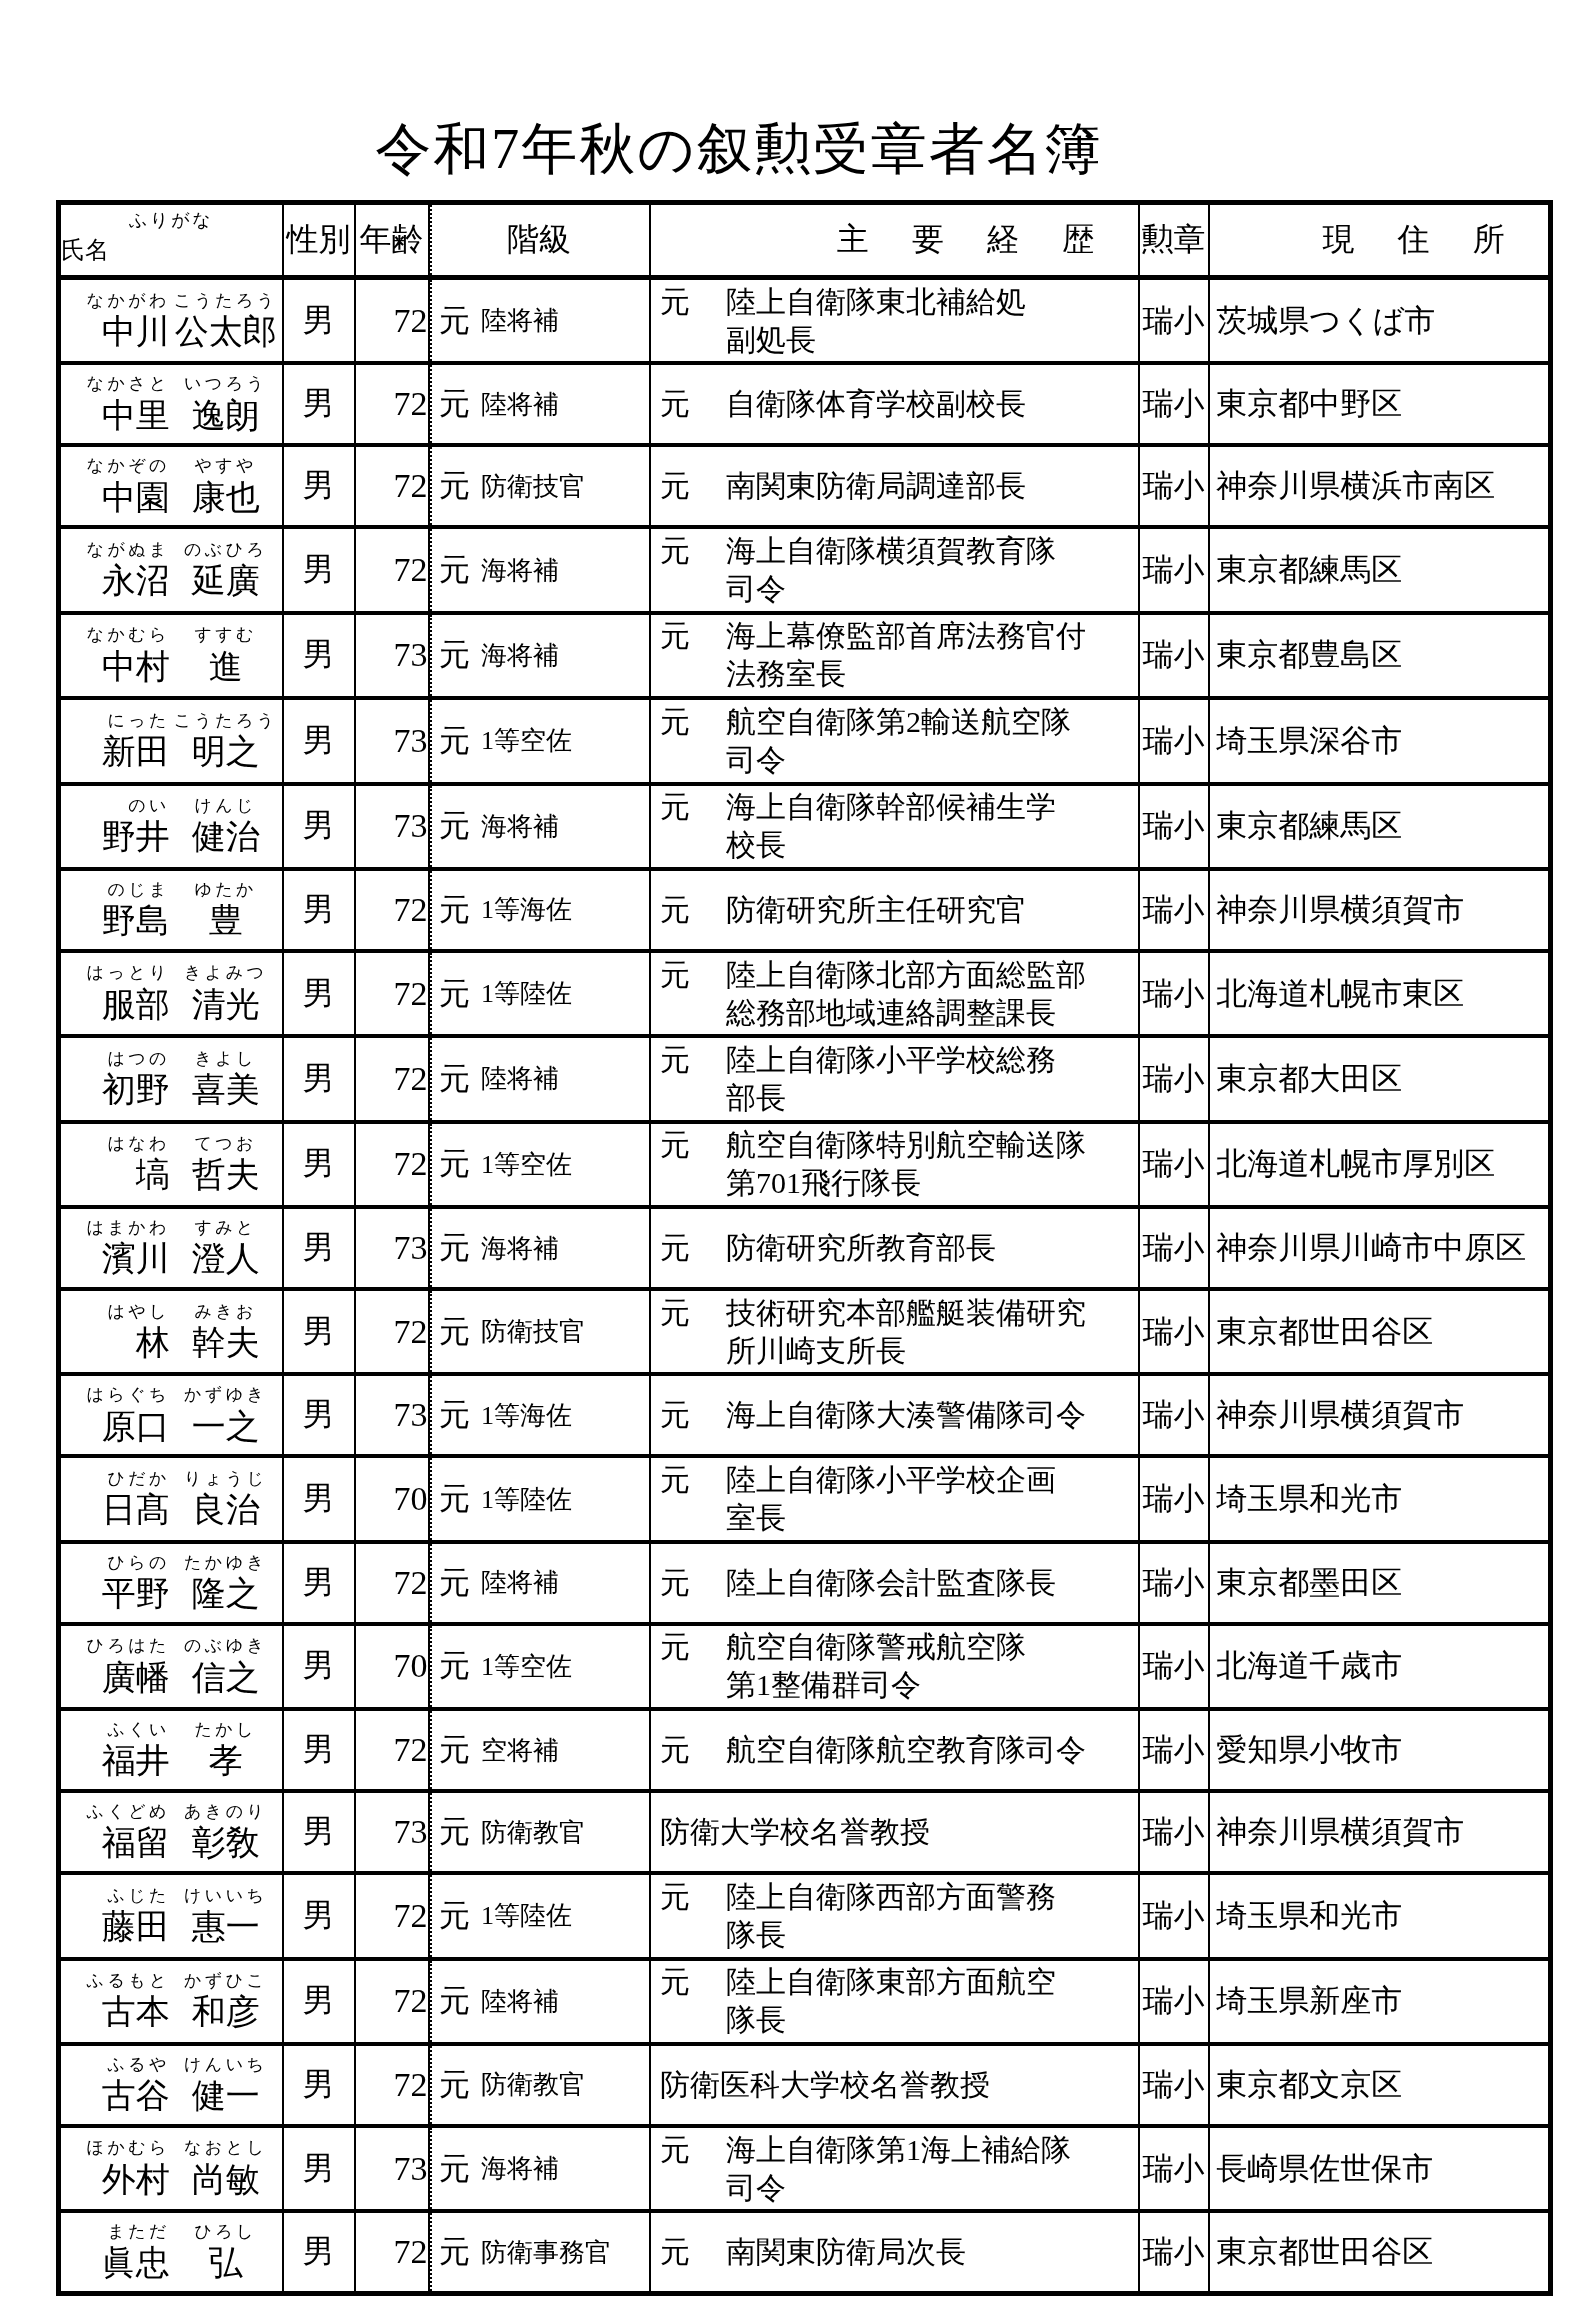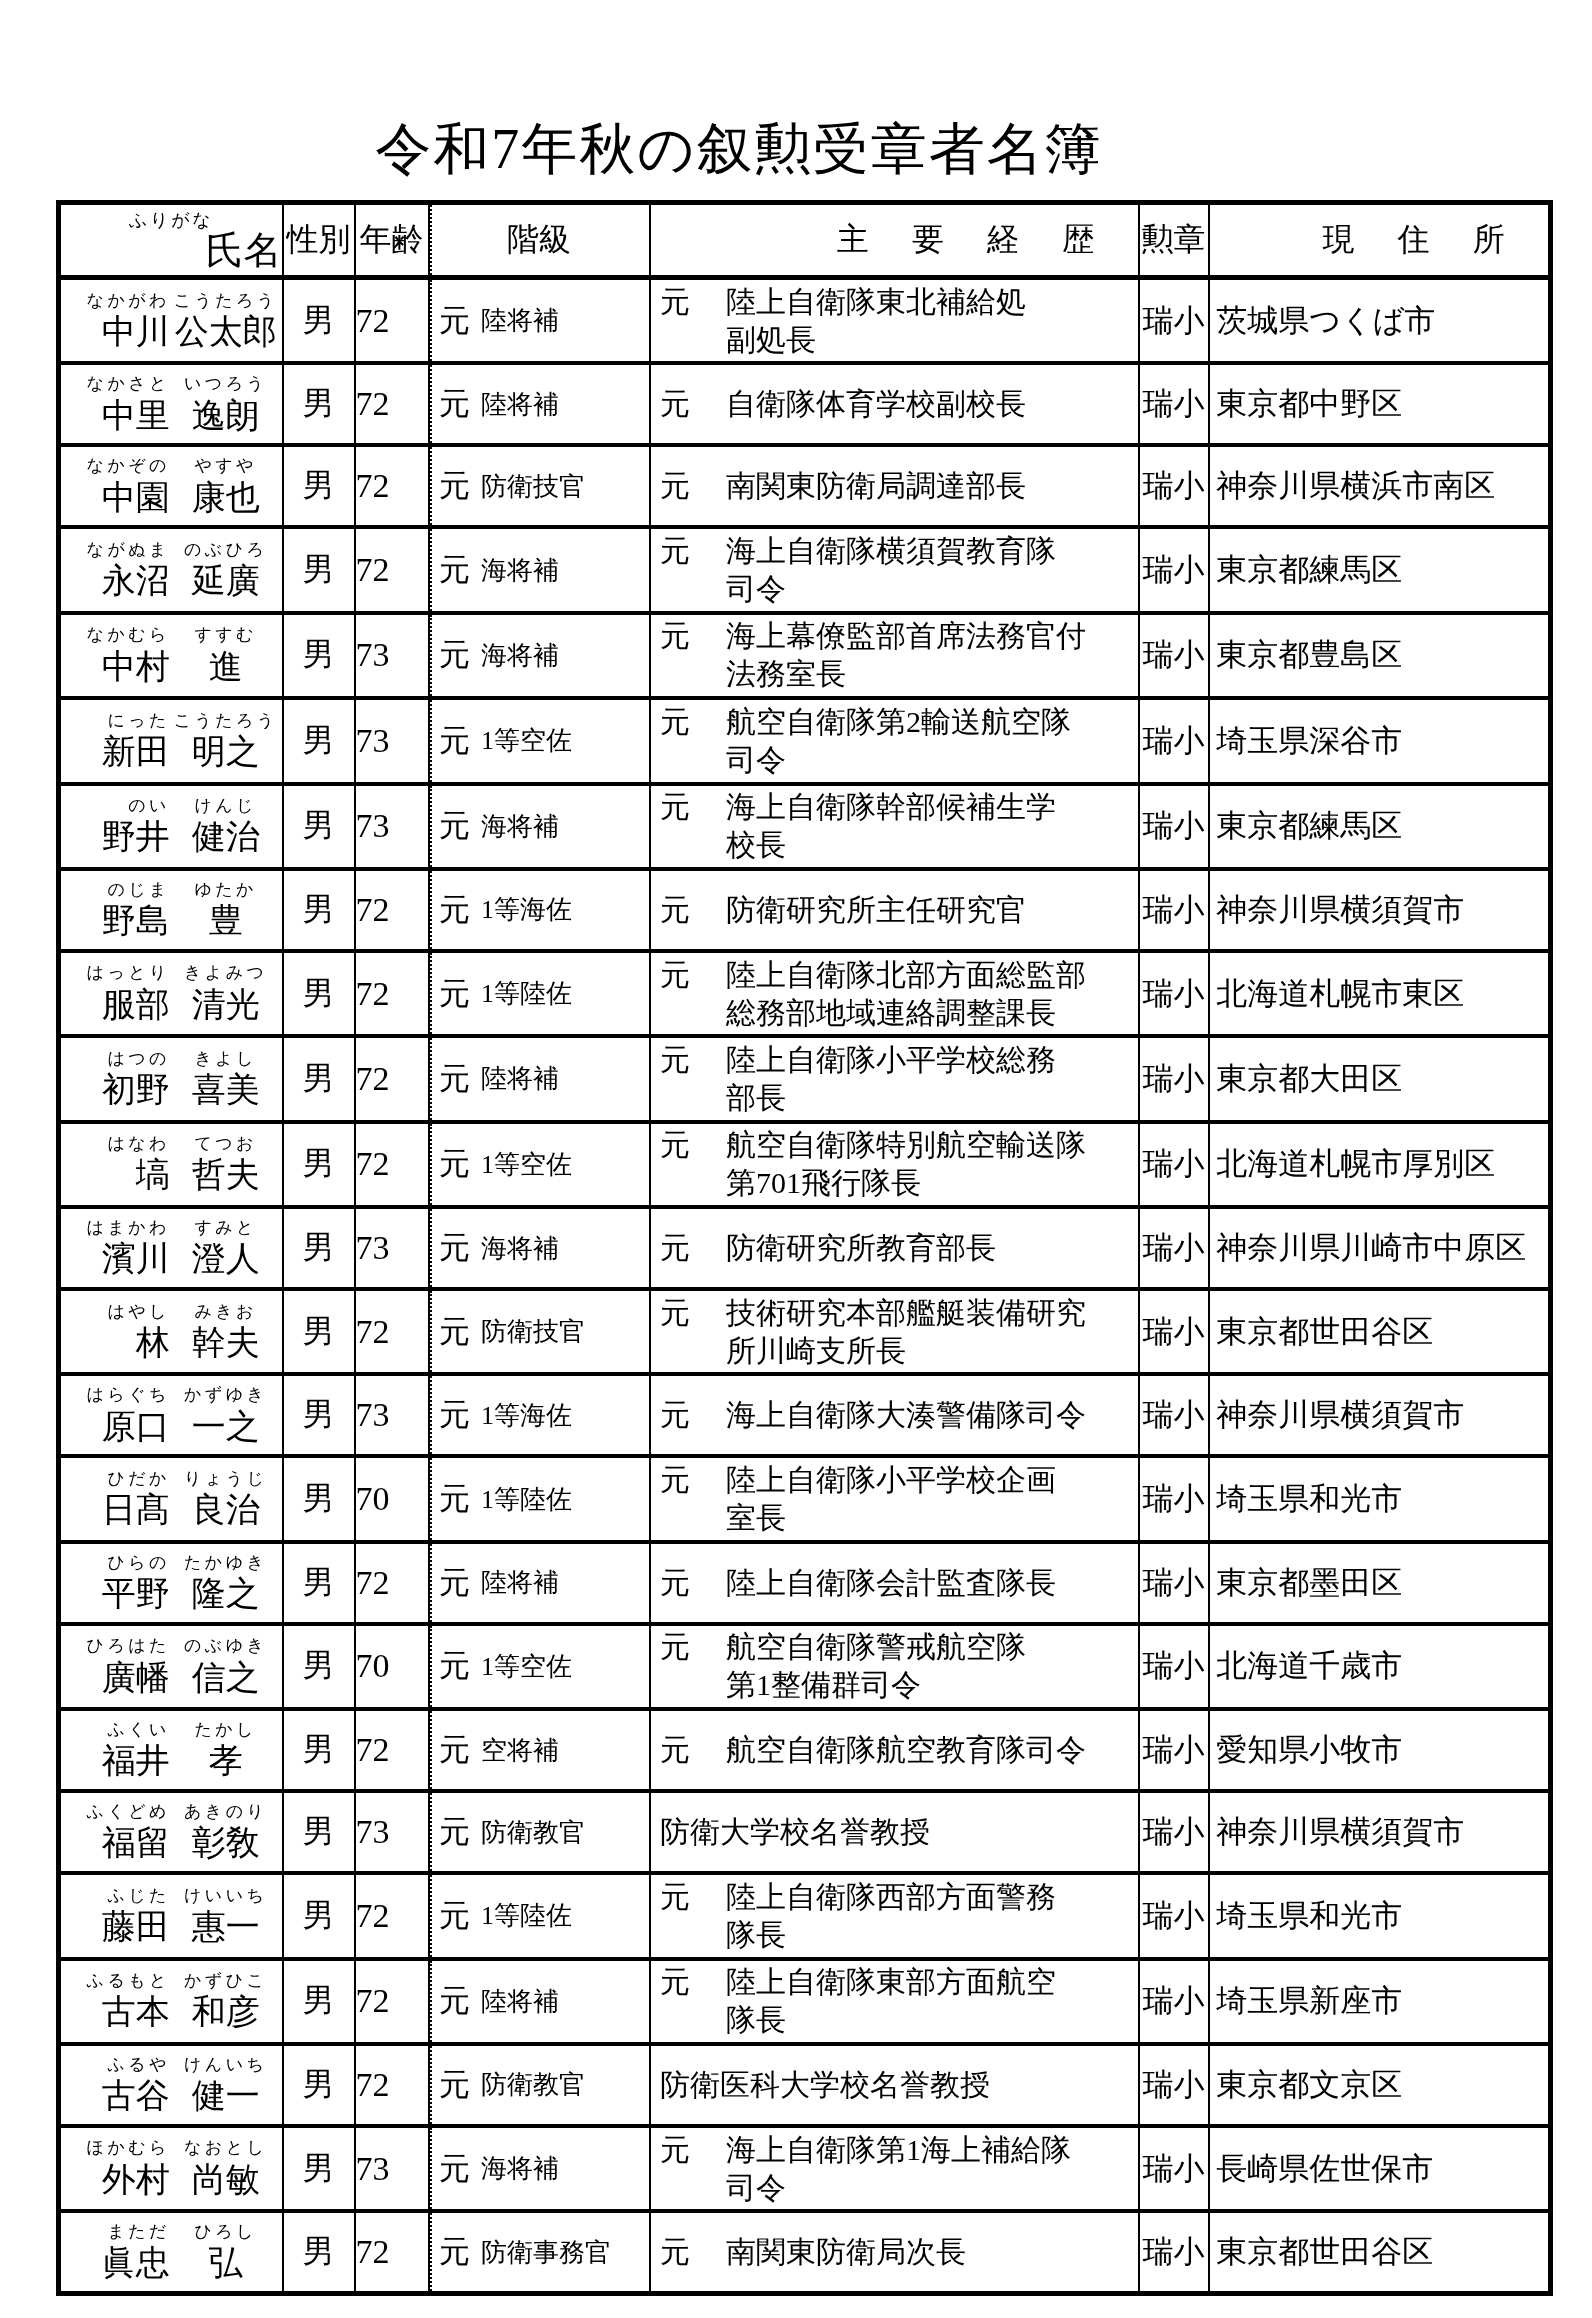--- a/index.html
+++ b/index.html
@@ -35,33 +35,33 @@
 
   
   .dash-left { position:relative; }
   .dash-left::before {
     content:""; position:absolute; left:0.7px; top:0; bottom:0;
     border-left:2px dotted #000;
   }
 
   
   .h-furi  { font-size:18px; letter-spacing:2.7px; text-align:center; line-height:21.5px; }
-  .h-label { font-size:38px; text-align:right; line-height:39px; }
+  .h-label { font-size:24px; text-align:left; line-height:39px; }
   .h-plain { font-size:32px; text-align:center; }
   .h-spread{ font-size:32px; text-align:right; letter-spacing:1.35em; padding-left:1.35em; white-space:nowrap; }
 
   
   .name-inner { display:flex; align-items:flex-end; padding-left:8px; }
   .name-part.family { width:102px; text-align:right; }
   .name-part.given  { width:113px; text-align:center; }
   .furi  { font-size:17px; letter-spacing:3.4px; line-height:20px; white-space:nowrap; margin-bottom:1.3px; }
   .kanji { font-size:34px; line-height:39px; white-space:nowrap; }
 
   .gender-cell { text-align:center; font-size:32px; }
-  .age-cell    { text-align:left; font-size:34px; }
+  .age-cell    { text-align:right; font-size:34px; }
 
   
   .rank-inner { display:flex; align-items:center; padding-left:9.4px; }
   .rank-pre   { width:42px; font-size:31px; flex-shrink:0; }
   .rank-pre:empty { width:0; }
   .rank-text  { flex:1; font-size:26px; padding-right:14.7px; white-space:nowrap; }
 
   
   .career-inner { display:flex; align-items:flex-start; padding:2.7px 5.4px 2.7px 9.4px; }
   .career-pre { width:66px; font-size:30px; flex-shrink:0; line-height:38px; }

